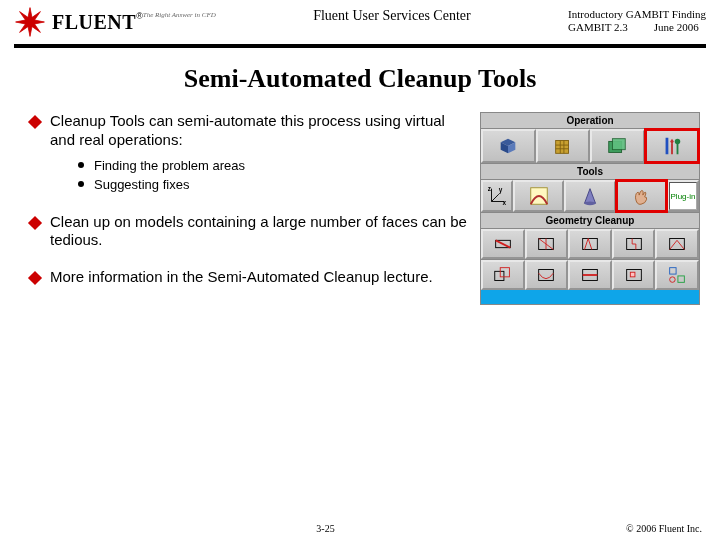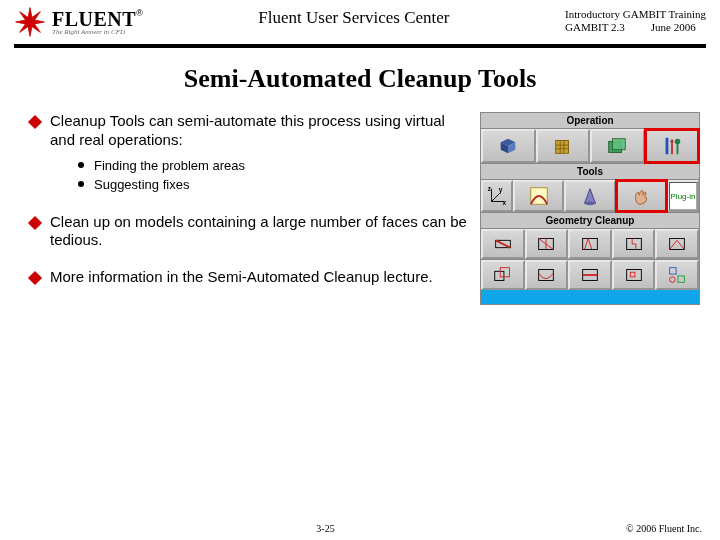--- a/index.html
+++ b/index.html
@@ -17,39 +17,39 @@
     display: flex;
     align-items: flex-start;
     padding: 6px 14px 0 14px;
   }
   .logo-block {
     display: flex;
     align-items: center;
     gap: 6px;
   }
   .logo-star { width: 32px; height: 32px; flex-shrink:0; }
-  .logo-text { display:flex; flex-direction:column; line-height:1;}
+  .logo-text { display:flex; flex-direction:row; line-height:1;}
   .logo-main {
     font-family: "Times New Roman", serif;
     font-weight: bold;
     font-size: 20px;
     letter-spacing: 0.5px;
   }
   .logo-reg { font-size: 9px; vertical-align: top; }
   .logo-sub {
     font-family: "Times New Roman", serif;
     font-style: italic;
     font-size: 7px;
     color: #666;
   }
   .center-info {
     flex: 1;
     text-align: center;
     font-family: "Times New Roman", serif;
-    font-size: 17px;
+    font-size: 14px;
     line-height: 1.2;
     padding-top: 2px;
   }
   .right-info {
     font-family: "Times New Roman", serif;
     font-size: 11px;
     text-align: left;
     line-height: 1.2;
     padding-top: 2px;
     white-space: nowrap;
@@ -171,21 +171,21 @@
       <div>
         <span class="logo-main">FLUENT</span><span class="logo-reg">®</span>
       </div>
       <div class="logo-sub">The Right Answer in CFD</div>
     </div>
   </div>
   <div class="center-info">
     <div>Fluent User Services Center</div>
   </div>
   <div class="right-info">
-    <div>Introductory GAMBIT Training</div>
+    <div>Introductory GAMBIT Finding</div>
     <div class="row2">
       <span>GAMBIT 2.3</span><span>June 2006</span>
     </div>
   </div>
 </div>
 
 <hr class="rule">
 
 <h1 class="title">Semi-Automated Cleanup Tools</h1>
 

